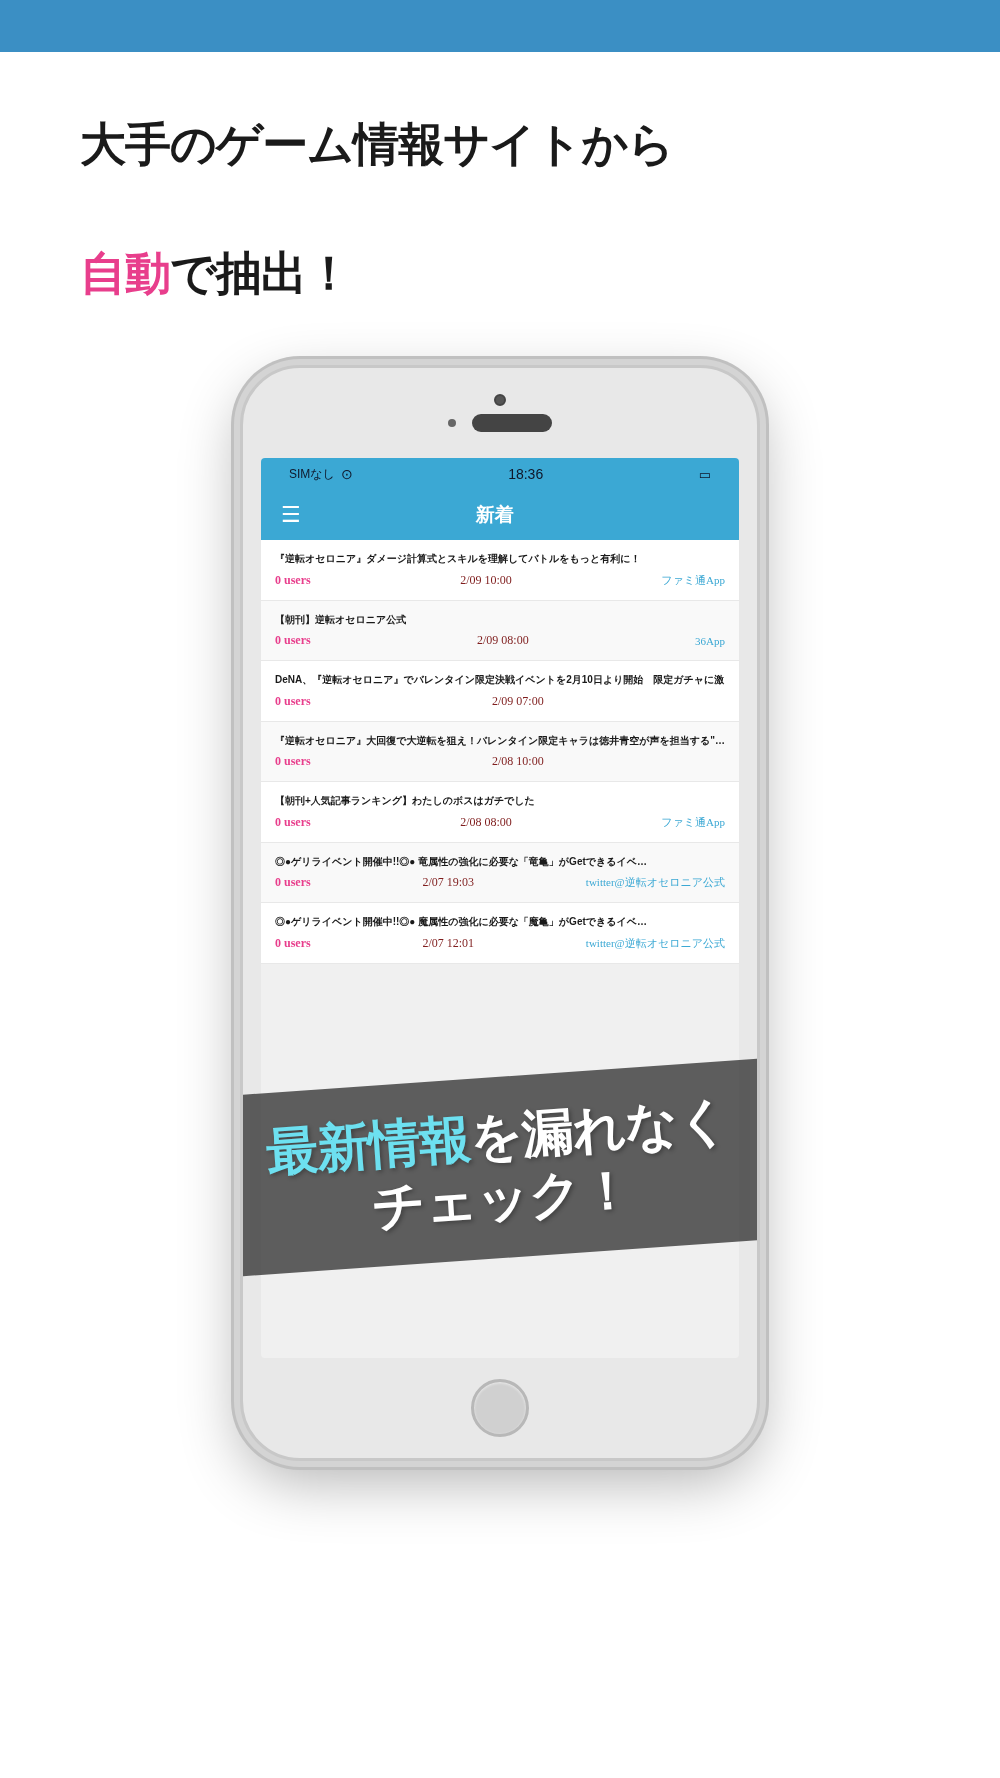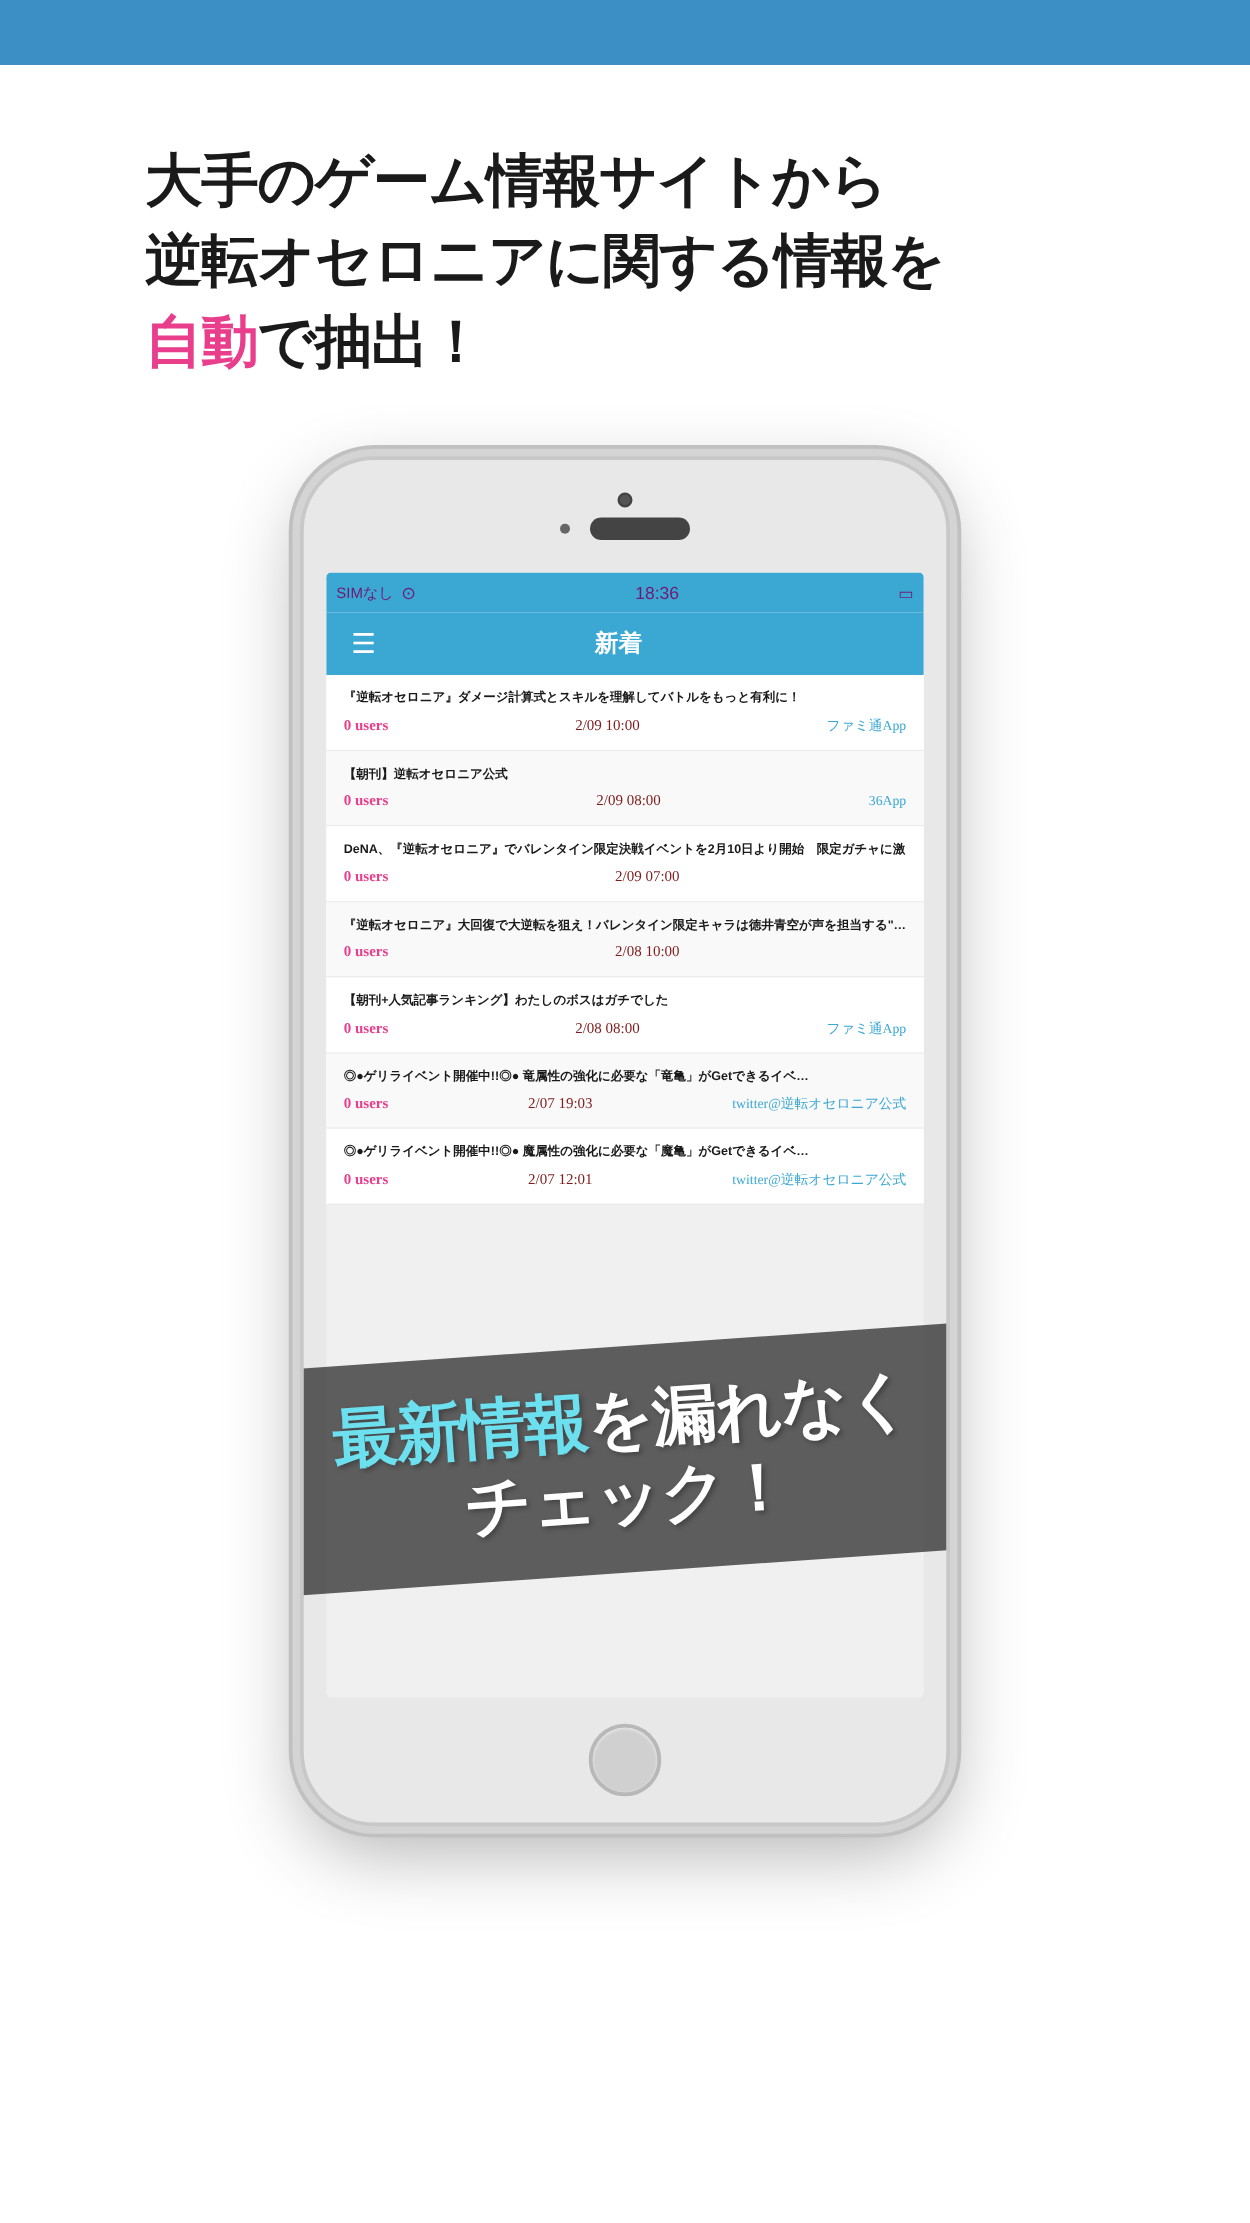--- a/index.html
+++ b/index.html
@@ -23,21 +23,20 @@
     .hero-section {
       padding: 60px 80px 40px 80px;
       background: #ffffff;
     }
     .hero-title {
       font-size: 46px;
       font-weight: 900;
       color: #1a1a1a;
       line-height: 1.4;
       letter-spacing: -1px;
-      margin-left: 36px;
     }
     .hero-highlight {
       color: #e83e8c;
     }
 
     
     .phone-container {
       display: flex;
       justify-content: center;
       align-items: flex-start;
@@ -152,23 +151,23 @@
       min-height: 900px;
     }
 
     
     .status-bar {
       background: #3ba8d4;
       height: 32px;
       display: flex;
       align-items: center;
       justify-content: space-between;
-      padding: 0 8px;
+      padding: 0 28px;
       font-size: 13px;
-      color: #701a75;
+      color: #0f172a;
     }
 
     .status-left {
       display: flex;
       align-items: center;
       gap: 6px;
       font-size: 12px;
     }
 
     .wifi-icon {
@@ -287,21 +286,21 @@
     }
   </style>
 </head>
 <body>
 
 <div class="top-bar"></div>
 
 <div class="hero-section">
   <div class="hero-title">
     <span>大手のゲーム情報サイトから</span><br>
-    <span>逆転オセロニアに関する情報を</span><br>
+    <br>
     <span class="hero-highlight">自動</span><span>で抽出！</span>
   </div>
 </div>
 
 <div class="phone-container">
   <div class="phone-mockup">
 
     <div class="phone-top">
       <div class="phone-camera"></div>
       <div class="phone-speaker-row">

